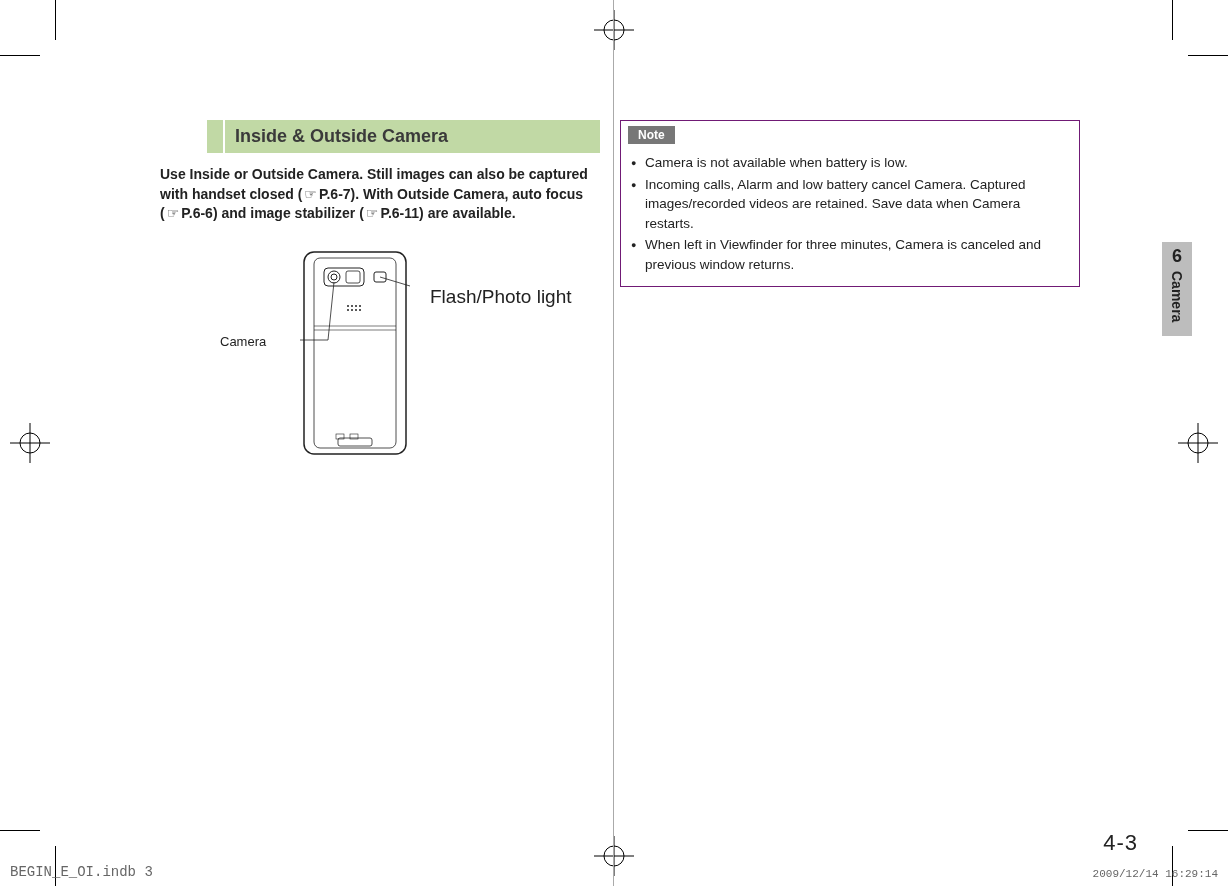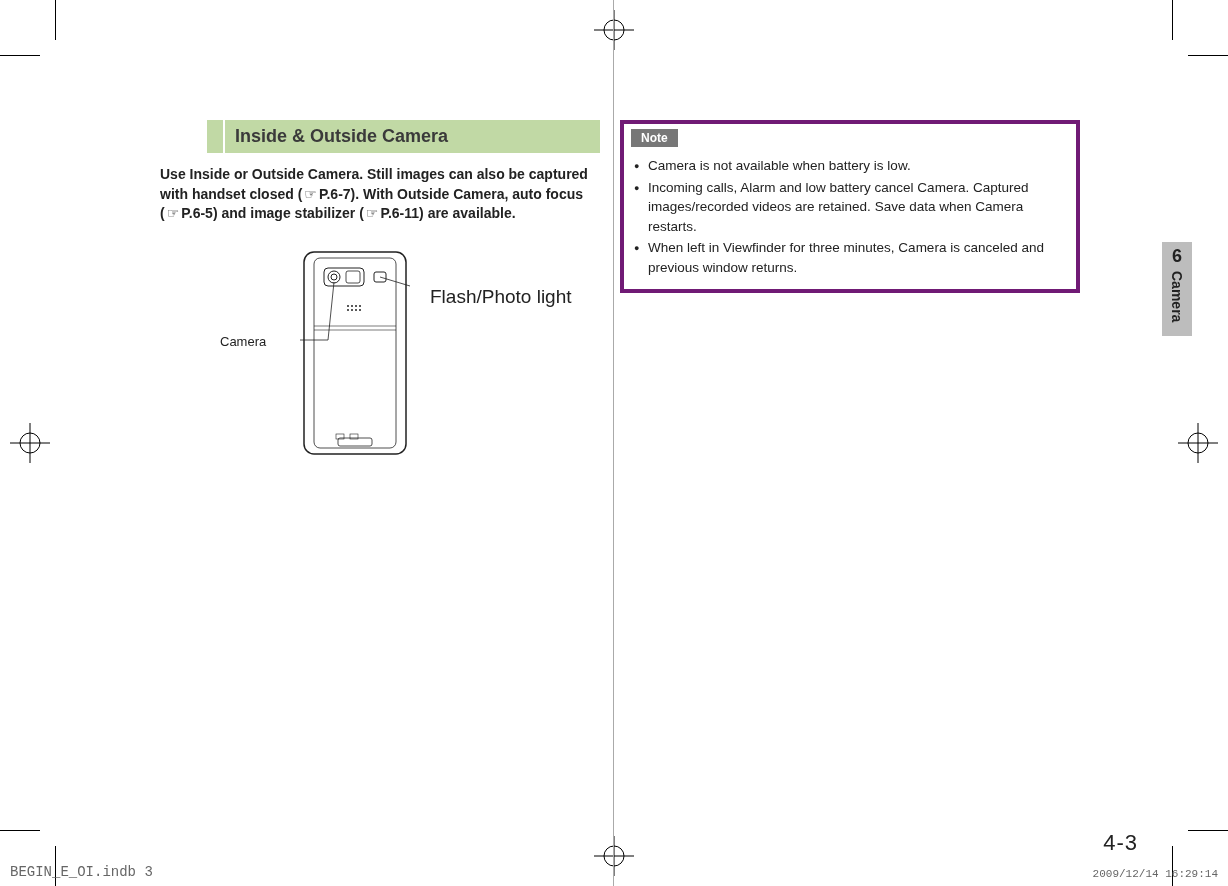--- a/index.html
+++ b/index.html
@@ -84,21 +84,21 @@
     text-align: right;
   }
   .label-right {
     position: absolute;
     left: 270px;
     top: 38px;
     font-size: 19px;
     color: #222;
   }
   .note-box {
-    border: 4px solid #701a75;
+    border: 1px solid #701a75;
     padding: 8px 10px 10px;
     font-size: 13.5px;
     color: #222;
   }
   .note-label {
     display: inline-block;
     background: #777;
     color: #fff;
     font-weight: bold;
     font-size: 12px;
@@ -229,21 +229,21 @@
 <div class="center-divider"></div>
 
 <div class="page">
 
   <div class="col-left">
     <div class="heading-bar">
       <div class="bar"></div>
       <div class="title">Inside &amp; Outside Camera</div>
     </div>
     <p class="intro">
-      <span>Use Inside or Outside Camera. Still images can also be captured with handset closed (</span><span class="hand">☞</span><span>P.6-7</span><span>). With Outside Camera, auto focus (</span><span class="hand">☞</span><span>P.6-5</span><span>) and image stabilizer (</span><span class="hand">☞</span><span>P.6-11</span><span>) are available.</span>
+      <span>Use Inside or Outside Camera. Still images can also be captured with handset closed (</span><span class="hand">☞</span><span>P.6-7</span><span>). With Outside Camera, auto focus (</span><span class="hand">☞</span><span>P.6-6</span><span>) and image stabilizer (</span><span class="hand">☞</span><span>P.6-11</span><span>) are available.</span>
     </p>
 
     <div class="diagram-wrap">
       <div class="label-left">Camera</div>
       <div class="label-right">Flash/Photo light</div>
       <svg class="phone" width="110" height="210" viewBox="0 0 110 210">
         <rect x="4" y="4" width="102" height="202" rx="10" ry="10" fill="#fff" stroke="#222" stroke-width="1.5"></rect>
         <rect x="14" y="10" width="82" height="190" rx="6" fill="none" stroke="#222" stroke-width="0.8"></rect>
 
         <rect x="24" y="20" width="40" height="18" rx="4" fill="none" stroke="#222" stroke-width="1"></rect>

